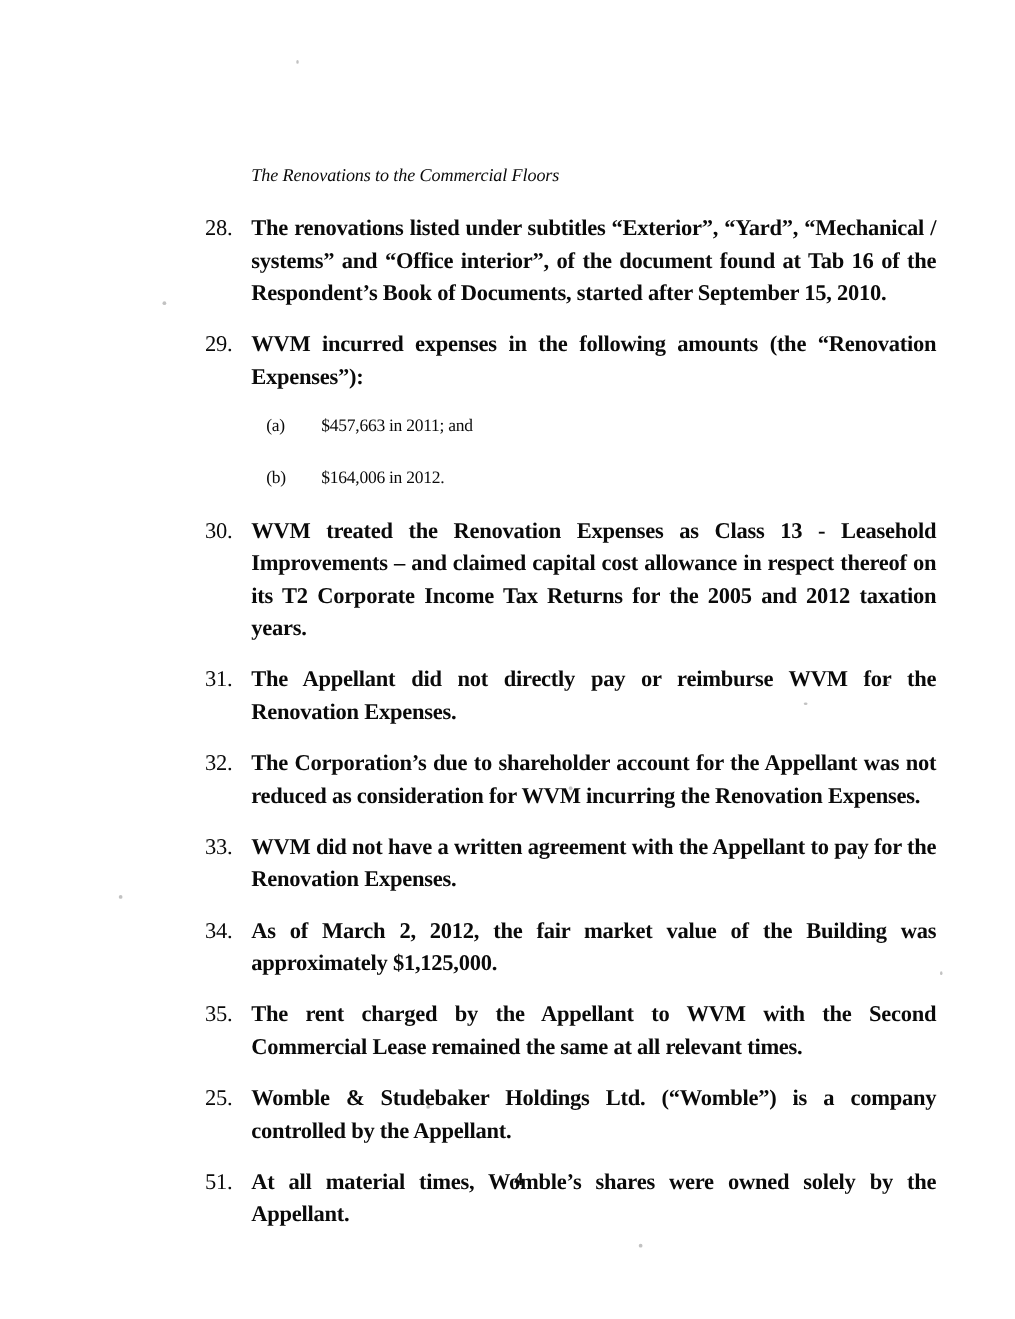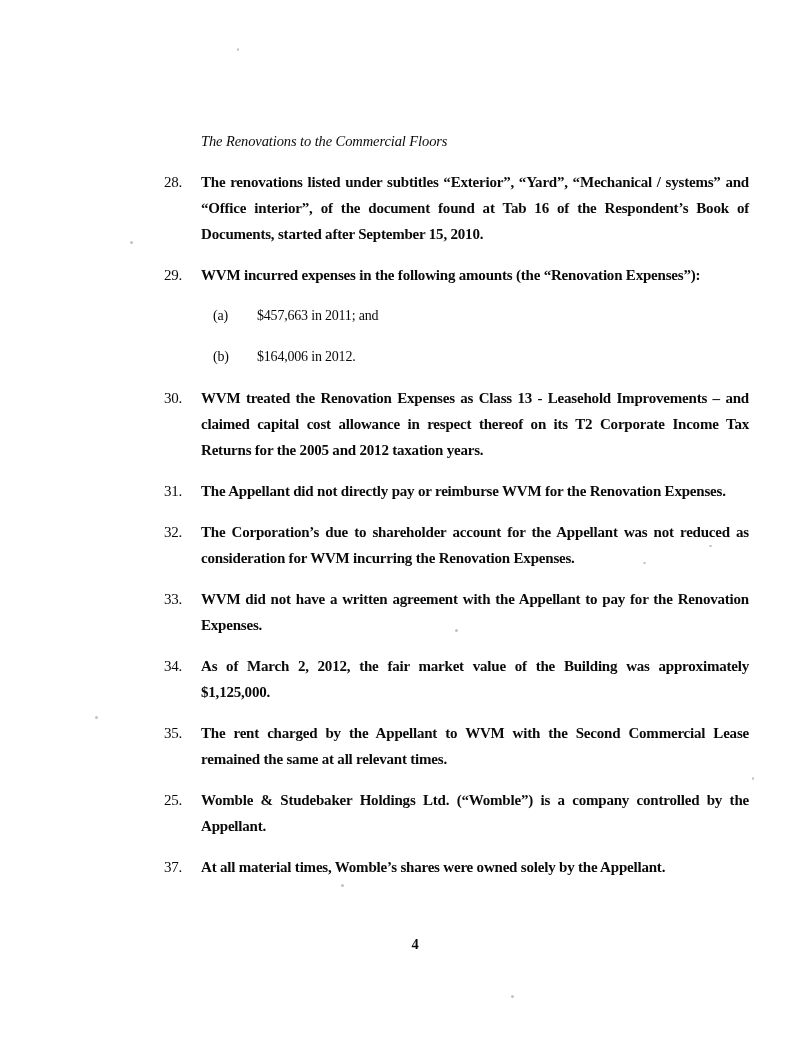--- a/index.html
+++ b/index.html
@@ -22,21 +22,21 @@
   .subheading {
     font-style: italic;
     font-size: 14.5px;
     letter-spacing: -0.1px;
     margin: 0 0 15px 37px;
     line-height: 26px;
   }
   .para {
     display: flex;
     margin-bottom: 15px;
-    font-size: 15px;
+    font-size: 18px;
     line-height: 26px;
     letter-spacing: -0.2px;
   }
   .pnum { width: 37px; flex: none; }
   .ptext { flex: 1; text-align: justify; font-weight: bold; }
   .subitem {
     display: flex;
     margin: 0 0 15px 49px;
     font-size: 14px;
     line-height: 26px;
@@ -130,21 +130,21 @@
       <span class="ptext">The rent charged by the Appellant to WVM with the Second Commercial Lease remained the same at all relevant times.</span>
     </div>
 
 
     <div class="para">
       <span class="pnum">25.</span>
       <span class="ptext">Womble &amp; Studebaker Holdings Ltd. (“Womble”) is a company controlled by the Appellant.</span>
     </div>
 
     <div class="para">
-      <span class="pnum">37.</span>
+      <span class="pnum">51.</span>
       <span class="ptext">At all material times, Womble’s shares were owned solely by the Appellant.</span>
     </div>
 
   </div>
 
   <div class="page-number">4</div>
 
   <div class="speck" style="left:237px; top:48px;  width:2px; height:3px;"></div>
   <div class="speck" style="left:130px; top:241px; width:3px; height:3px;"></div>
   <div class="speck" style="left:455px; top:629px; width:3px; height:3px;"></div>

